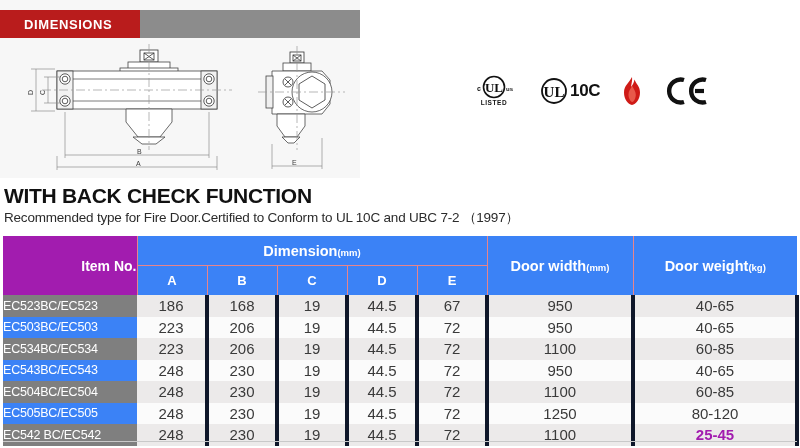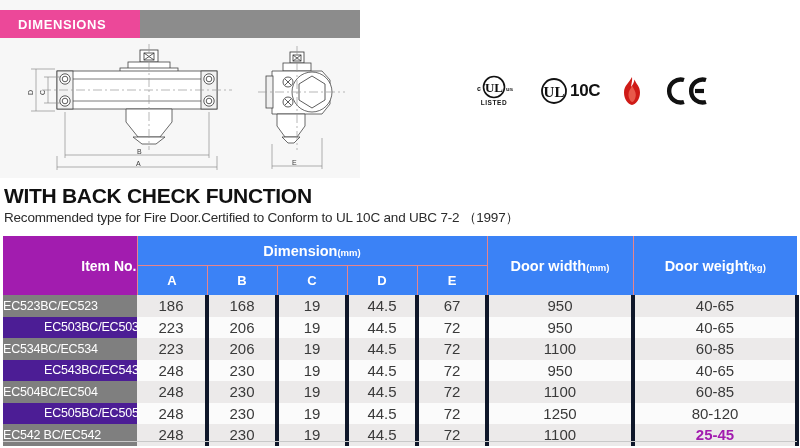--- a/index.html
+++ b/index.html
@@ -28,28 +28,28 @@
     position: absolute;
     left: 0;
     top: 10px;
     width: 360px;
     height: 28px;
     display: flex;
   }
   .dim-tab {
     width: 140px;
     height: 28px;
-    background: #ec4899;
+    background: #b91c1c;
     color: #ffffff;
     font-size: 13px;
     font-weight: bold;
     letter-spacing: 0.6px;
     display: flex;
     align-items: center;
-    padding-left: 18px;
+    padding-left: 24px;
     box-sizing: border-box;
   }
   .dim-graybar {
     flex: 1;
     height: 28px;
     background: #8c8c8c;
   }
   .drawing-area {
     position: absolute;
     left: 0;
@@ -160,21 +160,21 @@
   }
   .cell-val {
     text-align: center;
     color: #3a3a3a;
     font-size: 15px;
     border-right: 4px solid #0f172a;
   }
   tbody tr.odd .cell-val { background: #eceaea; }
   tbody tr.even .cell-val { background: #fbfbfb; }
   tbody tr.odd .cell-item { background: #7f7f7f; }
-  tbody tr.even .cell-item { background: #4c1d95; padding-left: 41px; }
+  tbody tr.even .cell-item { background: #3b82f6; }
   .cell-val.bold { font-weight: bold; color: #a21caf; }
   .table-footline {
     position: absolute;
     left: 3px;
     top: 441px;
     width: 794px;
     height: 1px;
     background: #c9c9c9;
   }
 </style>

